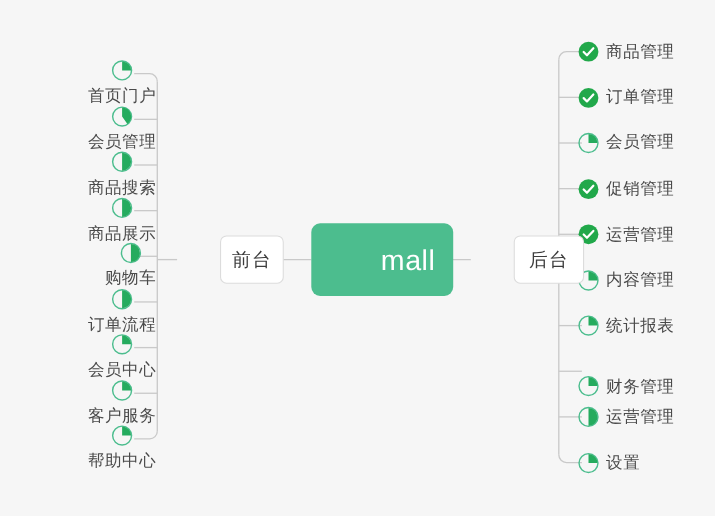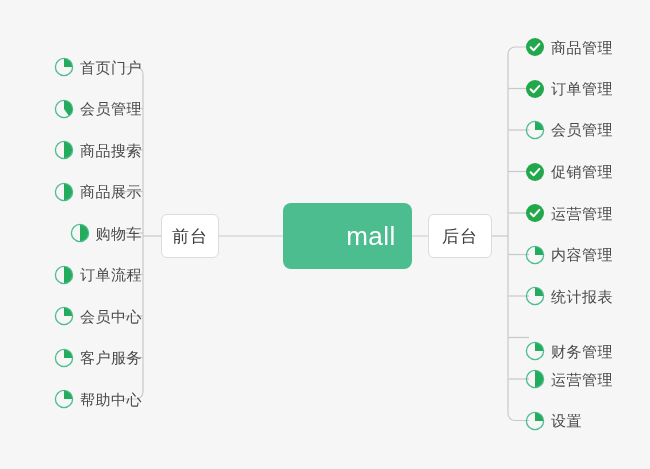--- a/index.html
+++ b/index.html
@@ -31,21 +31,21 @@
   .leaf {
     position: absolute;
     height: 26px;
     display: flex;
     align-items: center;
     gap: 6px;
     white-space: nowrap;
   }
   .leaf-left {
     right: 508px;            
-    flex-direction: row;
+    flex-direction: column;
     justify-content: space-between;
   }
   .leaf-right {
     left: 525px;
     flex-direction: row;
     justify-content: flex-start;
   }
   .leaf-label {
     font-size: 15px;
     color: #4a4a4a;
@@ -65,20 +65,21 @@
     background: #ffffff;
     border: 1px solid #dcdcdc;
     border-radius: 6px;
     box-sizing: border-box;
     display: flex;
     align-items: center;
     justify-content: center;
     font-size: 17px;
     color: #3c3c3c;
     letter-spacing: 1px;
+    margin-left: 39px;
   }
   #branch-front {
     left: 161px;
     top: 214px;
     width: 58px;
     height: 44px;
   }
   #branch-back  {
     left: 428px;
     top: 214px;
@@ -159,21 +160,21 @@
         </svg>
         <span class="leaf-label">商品搜索</span>
       </div>
       <div class="leaf leaf-left" style="top: 178.5px;">
         <svg class="leaf-icon" viewBox="0 0 20 20">
           <circle cx="10" cy="10" r="8.6" fill="none" stroke="#4cbd8e" stroke-width="1.3"></circle>
           <path d="M 10 10 L 10 1.8000000000000007 A 8.2 8.2 0 0 1 10.000000000000002 18.2 Z" fill="#25ab5e"></path>
         </svg>
         <span class="leaf-label">商品展示</span>
       </div>
-      <div class="leaf leaf-left" style="top: 220px;">
+      <div class="leaf leaf-left" style="top: 220px; font-family: Liberation Serif, serif;">
         <svg class="leaf-icon" viewBox="0 0 20 20">
           <circle cx="10" cy="10" r="8.6" fill="none" stroke="#4cbd8e" stroke-width="1.3"></circle>
           <path d="M 10 10 L 10 1.8000000000000007 A 8.2 8.2 0 0 1 10.000000000000002 18.2 Z" fill="#25ab5e"></path>
         </svg>
         <span class="leaf-label">购物车</span>
       </div>
       <div class="leaf leaf-left" style="top: 261.5px;">
         <svg class="leaf-icon" viewBox="0 0 20 20">
           <circle cx="10" cy="10" r="8.6" fill="none" stroke="#4cbd8e" stroke-width="1.3"></circle>
           <path d="M 10 10 L 10 1.8000000000000007 A 8.2 8.2 0 0 1 10.000000000000002 18.2 Z" fill="#25ab5e"></path>

